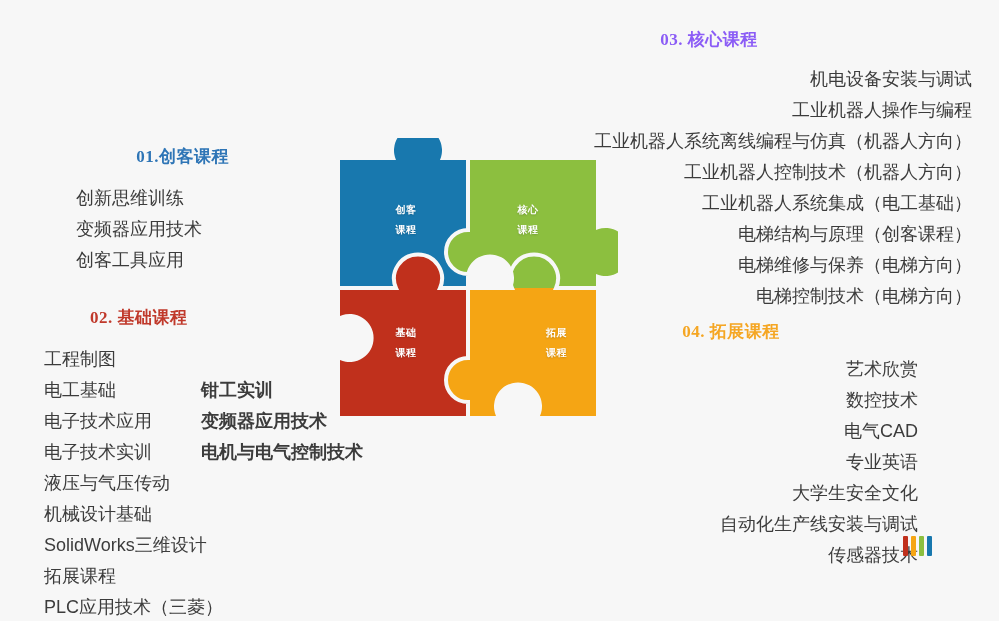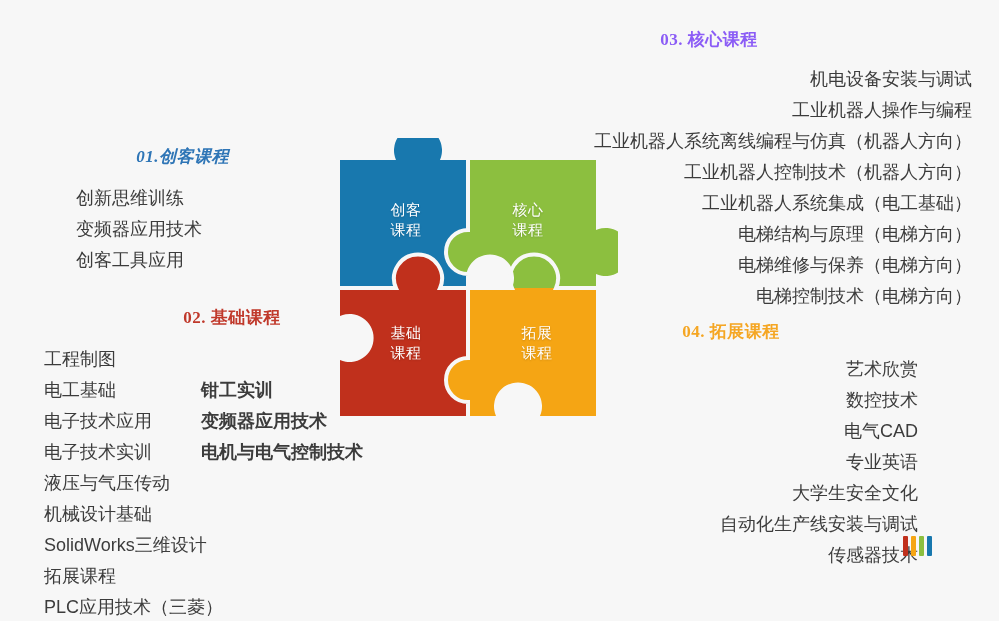--- a/index.html
+++ b/index.html
@@ -27,33 +27,33 @@
     position: absolute;
     left: 318px;
     top: 138px;
     width: 300px;
     height: 300px;
   }
   .puzzle-svg { display: block; }
   .piece-label {
     position: absolute;
     color: #ffffff;
-    font-size: 15px;
-    font-weight: normal;
+    font-size: 10px;
+    font-weight: bold;
     line-height: 20px;
     text-align: center;
     letter-spacing: 0.5px;
     text-shadow: 0 1px 2px rgba(0,0,0,0.18);
     pointer-events: none;
     white-space: pre-line;
   }
   .lbl-maker { left: 42px;  top: 62px;  width: 92px; }
   .lbl-core  { left: 164px; top: 62px;  width: 92px; }
   .lbl-base  { left: 42px;  top: 185px; width: 92px; }
-  .lbl-ext   { left: 173px; top: 185px; width: 92px; }
+  .lbl-ext   { left: 157px; top: 185px; width: 92px; text-align: right; }
 
   
   .block { position: absolute; }
   .heading {
     font-size: 17px;
     font-weight: bold;
     line-height: 24px;
     margin: 0 0 14px 0;
     font-family: "Liberation Serif", "DejaVu Serif", serif;
     letter-spacing: 0.5px;
@@ -65,26 +65,26 @@
 
   .item {
     font-size: 18px;
     line-height: 31px;
     color: #3c3c3c;
     white-space: nowrap;
   }
 
   
   #block-maker { left: 50px; top: 145px; width: 265px; }
-  #block-maker .heading { text-align: center; font-style: italic; }
+  #block-maker .heading { text-align: center; }
   #block-maker .item { padding-left: 26px; }
 
   
   #block-base { left: 44px; top: 306px; width: 330px; }
-  #block-base .heading { text-align: center; padding-left: 46px; }
+  #block-base .heading { padding-left: 46px; }
   .base-grid {
     position: relative;
   }
   .base-col-a { width: 160px; }
   .base-col-b {
     position: absolute;
     left: 157px;
     top: 31px;
     width: 190px;
     font-weight: bold;
@@ -219,21 +219,21 @@
     </div>
   </div>
 
   <div class="block" id="block-core">
     <div class="heading h-core" style="color: #8b5cf6;">03. 核心课程</div>
     <div class="item">机电设备安装与调试</div>
     <div class="item">工业机器人操作与编程</div>
     <div class="item">工业机器人系统离线编程与仿真（机器人方向）</div>
     <div class="item">工业机器人控制技术（机器人方向）</div>
     <div class="item">工业机器人系统集成（电工基础）</div>
-    <div class="item">电梯结构与原理（电梯方向）</div>
+    <div class="item">电梯结构与原理（创客课程）</div>
     <div class="item">电梯维修与保养（电梯方向）</div>
     <div class="item">电梯控制技术（电梯方向）</div>
   </div>
 
   <div class="block" id="block-ext">
     <div class="heading h-ext" style="color: rgb(245, 166, 35);">04. 拓展课程</div>
     <div class="item">艺术欣赏</div>
     <div class="item">数控技术</div>
     <div class="item">电气CAD</div>
     <div class="item">专业英语</div>

